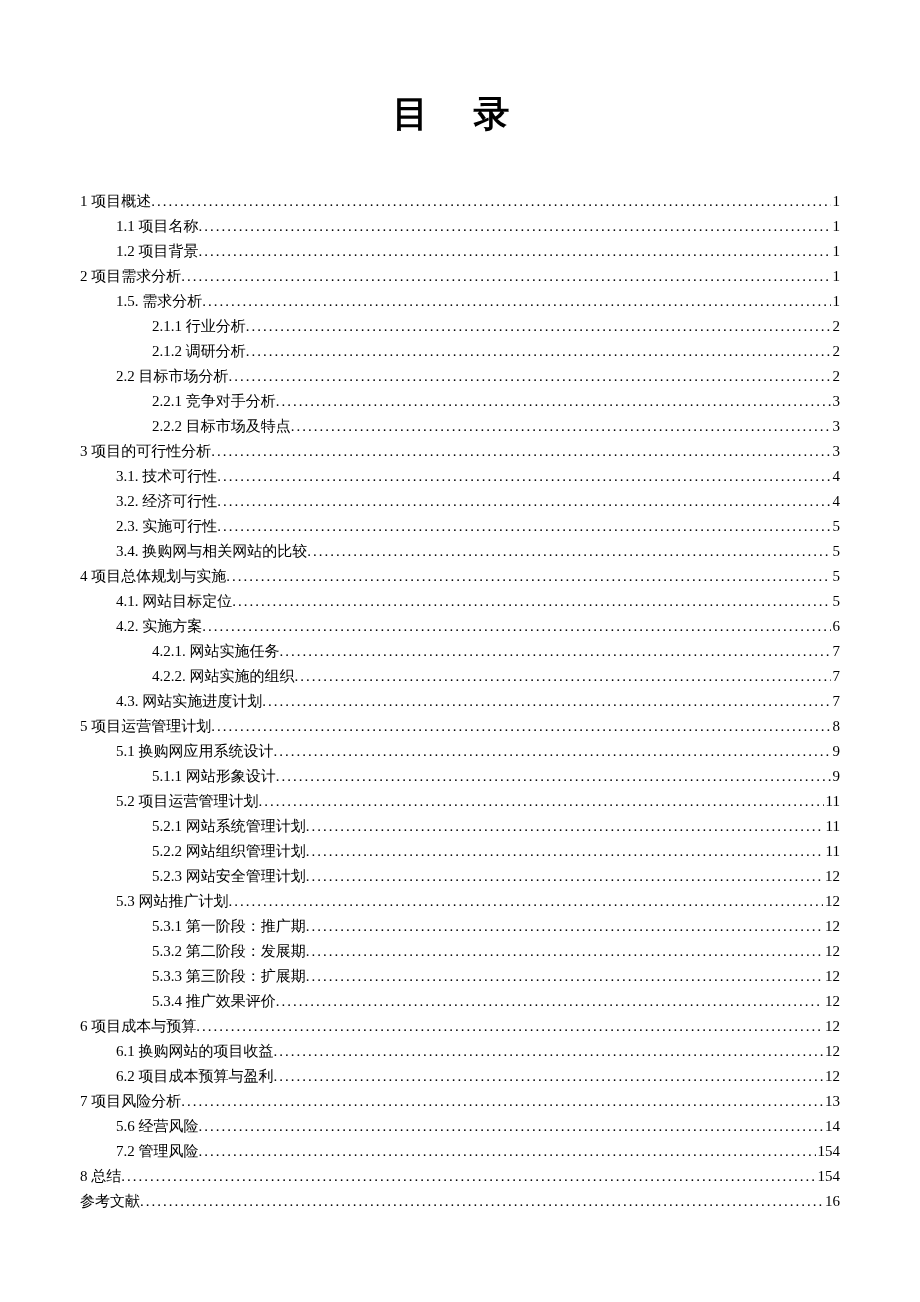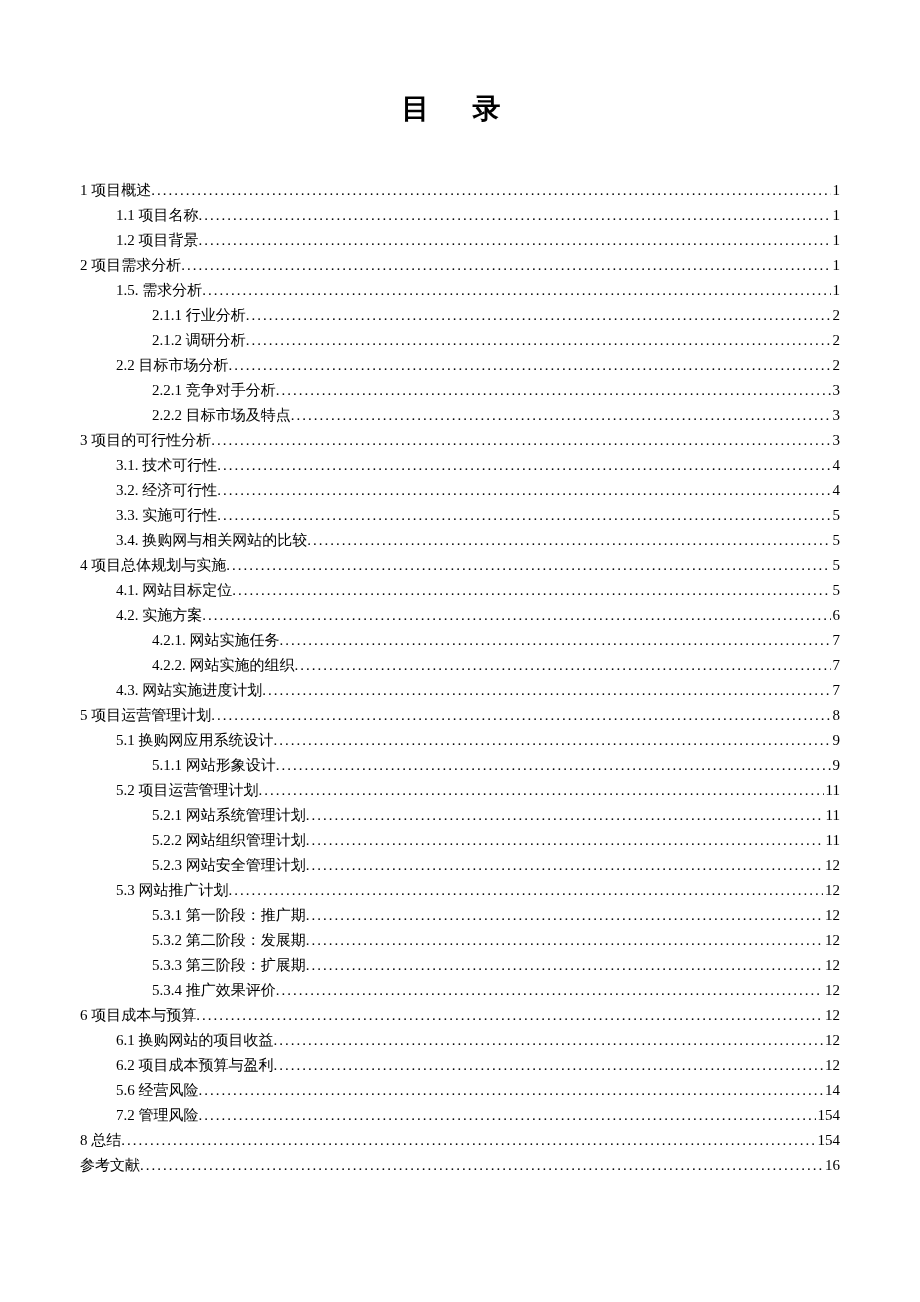--- a/index.html
+++ b/index.html
@@ -11,21 +11,21 @@
       font-family: "SimSun", "宋体", serif;
       background: #ffffff;
       width: 920px;
       margin: 0 auto;
       padding: 90px 80px 60px 80px;
       font-size: 15px;
       color: #000;
     }
     .title {
       text-align: center;
-      font-size: 28px;
+      font-size: 36px;
       font-weight: bold;
       letter-spacing: 18px;
       margin-bottom: 50px;
     }
     .toc-entry {
       display: flex;
       align-items: flex-end;
       line-height: 1.6;
       margin-bottom: 1px;
       white-space: nowrap;
@@ -114,21 +114,21 @@
       <span class="toc-label">3.1. 技术可行性</span>
       <span class="toc-dots"></span>
       <span class="toc-page">4</span>
     </div>
     <div class="toc-entry level-1">
       <span class="toc-label">3.2. 经济可行性</span>
       <span class="toc-dots"></span>
       <span class="toc-page">4</span>
     </div>
     <div class="toc-entry level-1">
-      <span class="toc-label">3.3. 实施可行性</span>
+      <span class="toc-label">2.3. 实施可行性</span>
       <span class="toc-dots"></span>
       <span class="toc-page">5</span>
     </div>
     <div class="toc-entry level-1">
       <span class="toc-label">3.4. 换购网与相关网站的比较</span>
       <span class="toc-dots"></span>
       <span class="toc-page">5</span>
     </div>
     <div class="toc-entry level-0">
       <span class="toc-label">4 项目总体规划与实施</span>
@@ -227,20 +227,25 @@
     </div>
     <div class="toc-entry level-1">
       <span class="toc-label">6.1 换购网站的项目收益</span>
       <span class="toc-dots"></span>
       <span class="toc-page">12</span>
     </div>
     <div class="toc-entry level-1">
       <span class="toc-label">6.2 项目成本预算与盈利</span>
       <span class="toc-dots"></span>
       <span class="toc-page">12</span>
+    </div>
+    <div class="toc-entry level-0">
+      <span class="toc-label">7 项目风险分析</span>
+      <span class="toc-dots"></span>
+      <span class="toc-page">13</span>
     </div>
     <div class="toc-entry level-1">
       <span class="toc-label">5.6 经营风险</span>
       <span class="toc-dots"></span>
       <span class="toc-page">14</span>
     </div>
     <div class="toc-entry level-1">
       <span class="toc-label">7.2 管理风险</span>
       <span class="toc-dots"></span>
       <span class="toc-page">154</span>

